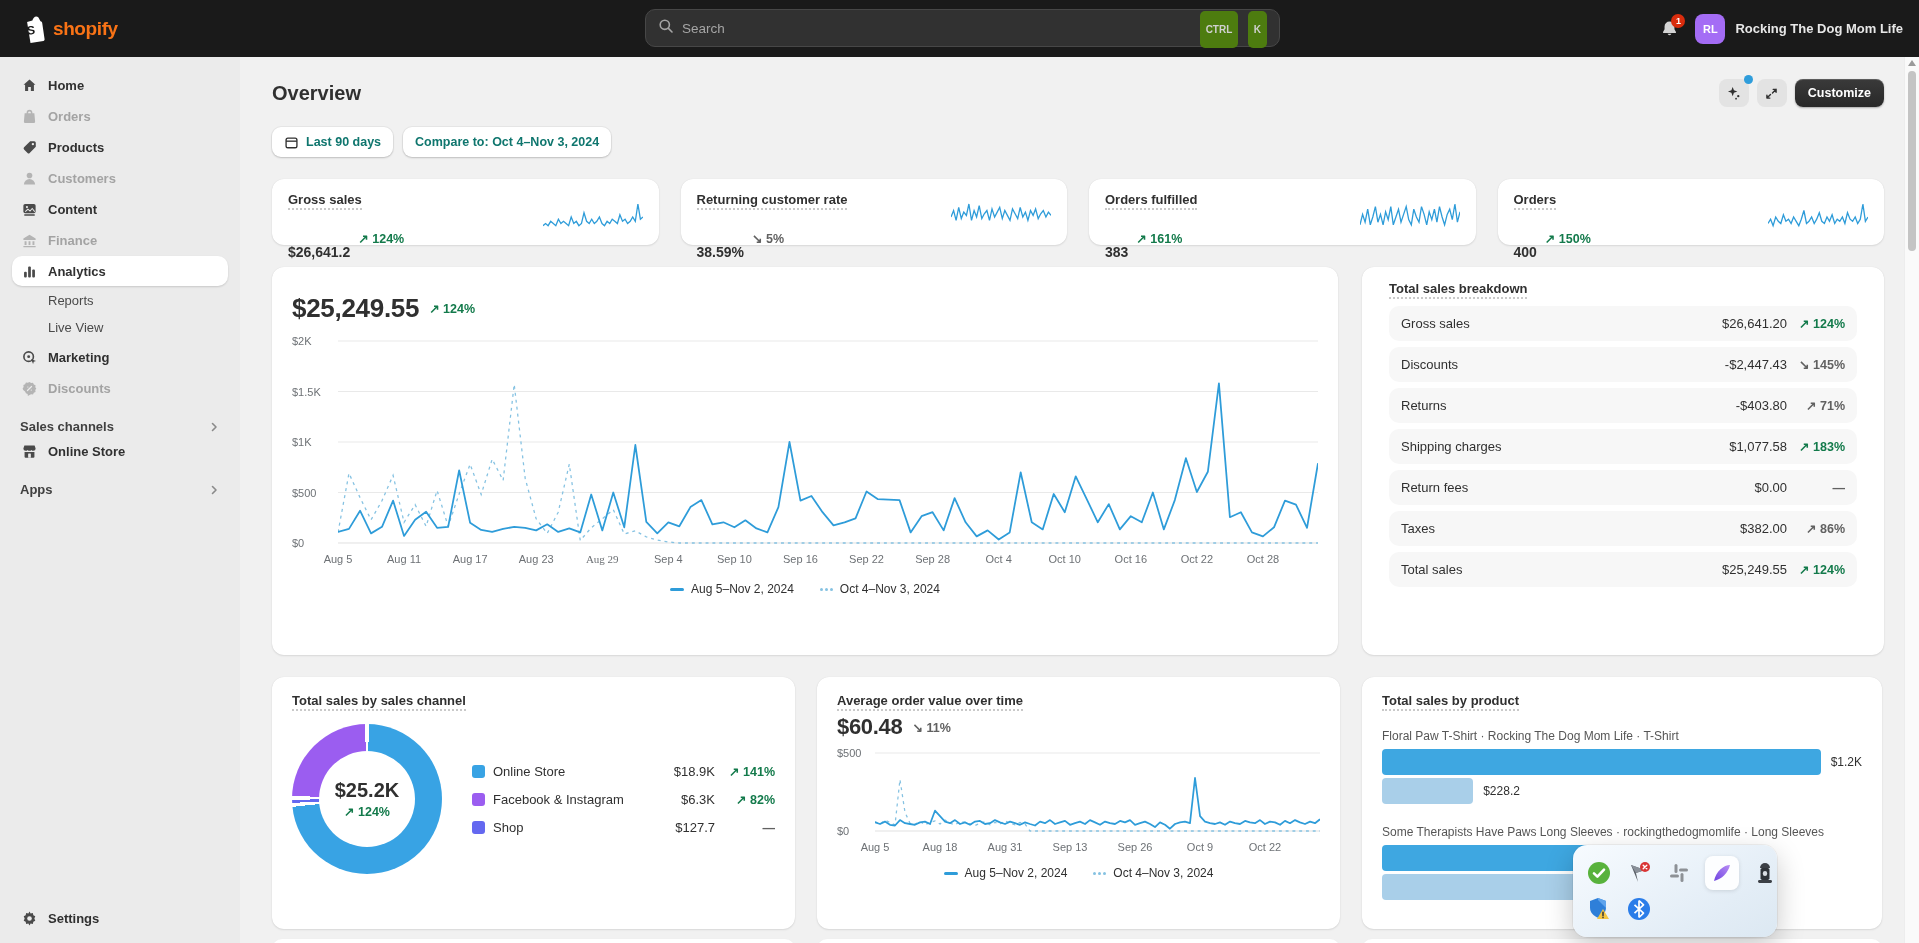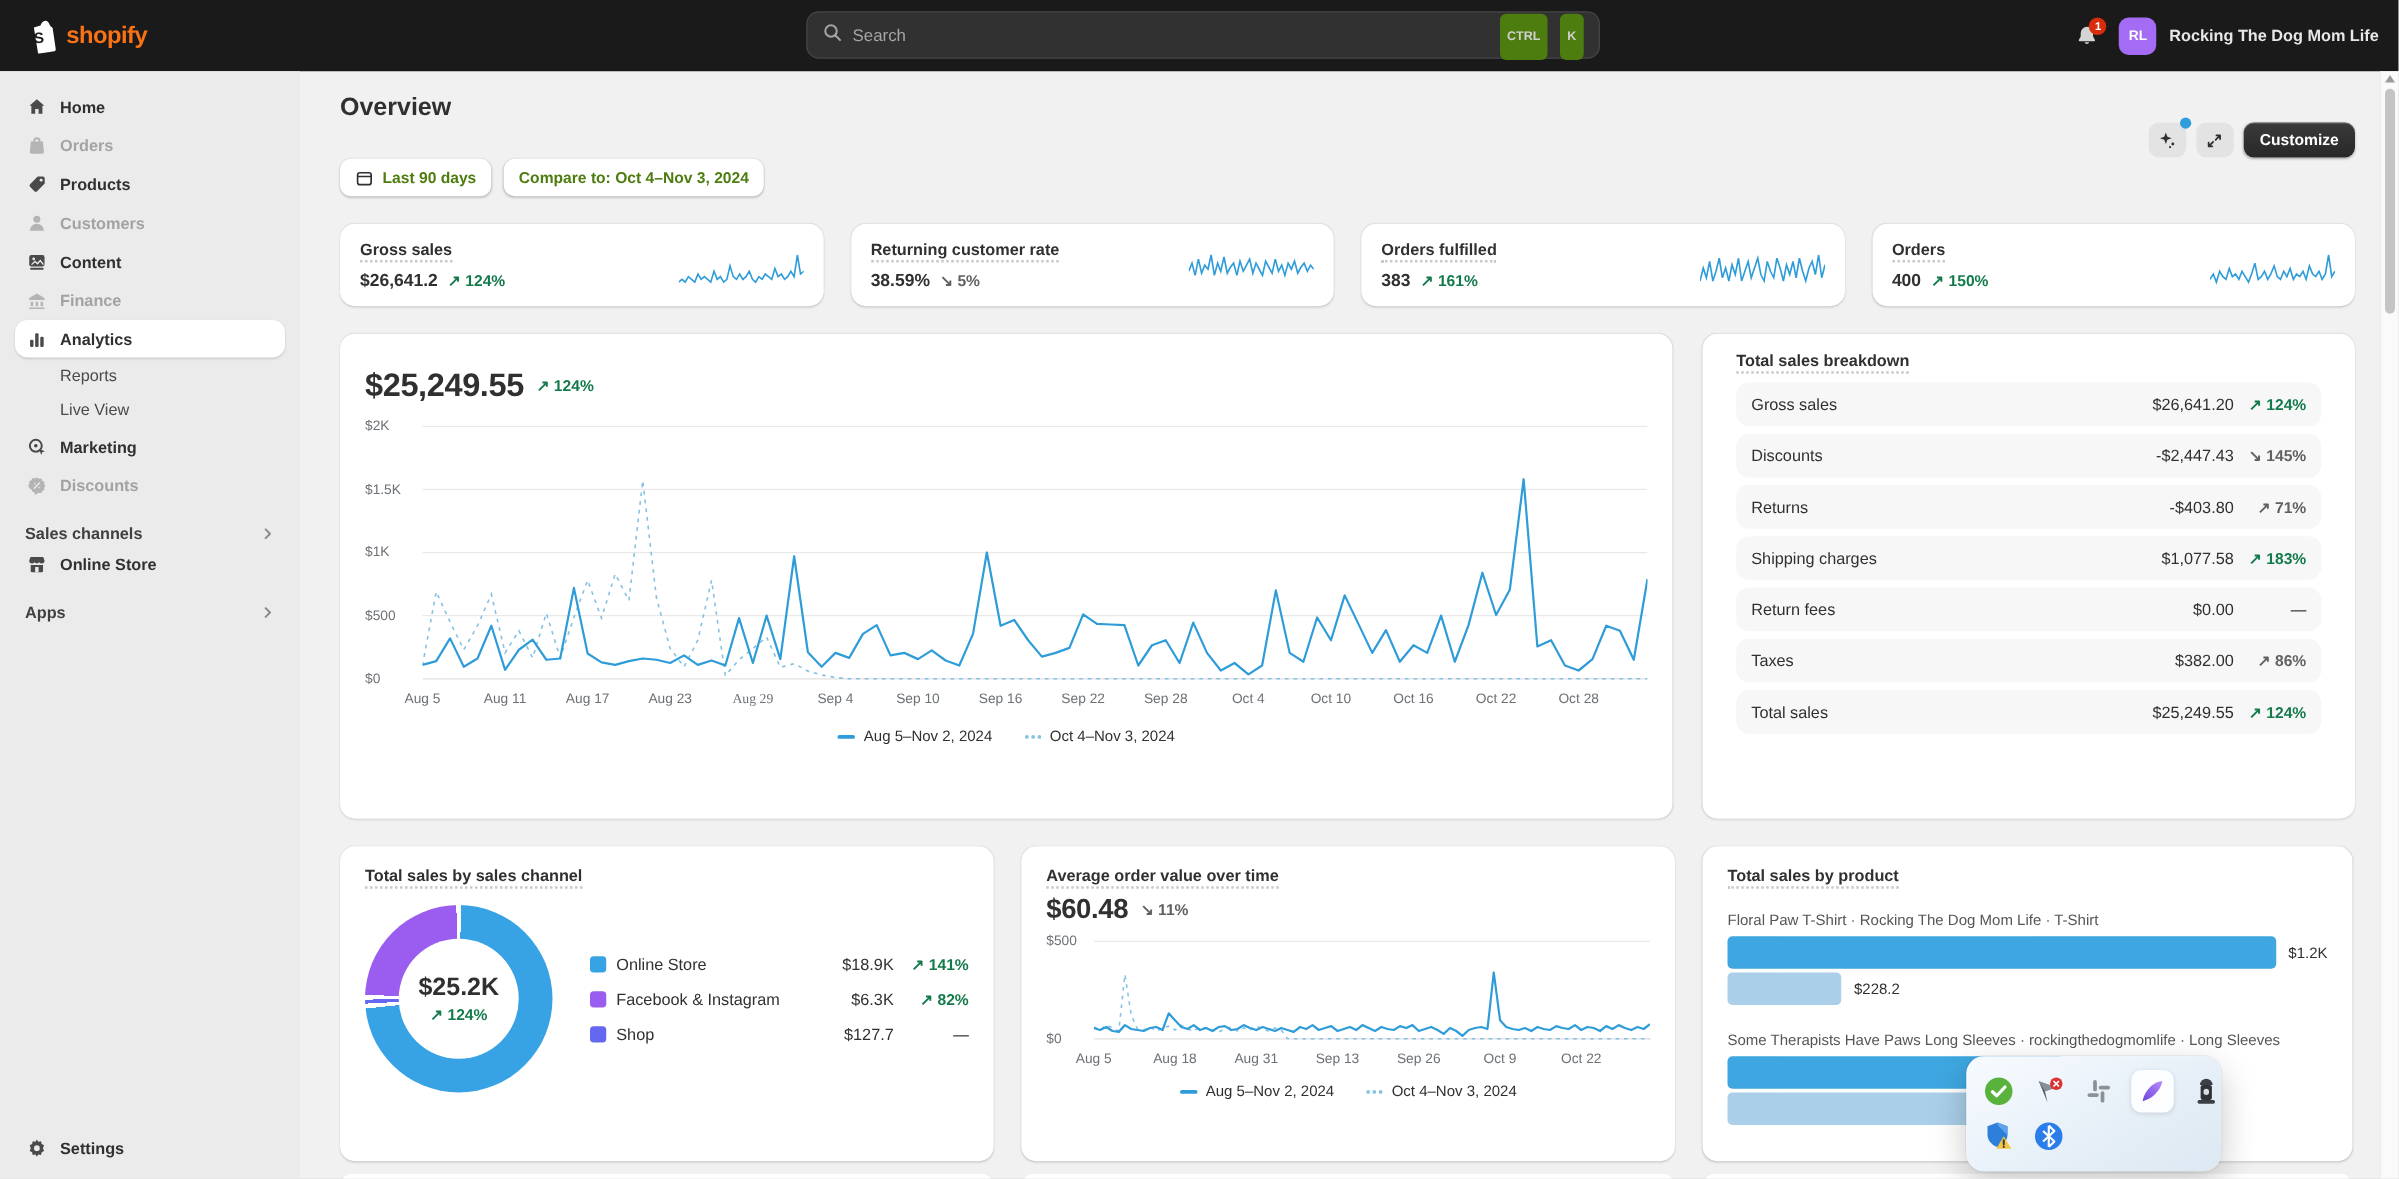--- a/index.html
+++ b/index.html
@@ -36,42 +36,42 @@
   .side-item.disabled .sicon{color:#b4b4b4;}
   .side-item.active{background:#fff;box-shadow:0 1px 2px rgba(0,0,0,.15);}
   .side-sub{height:27px;display:flex;align-items:center;margin:0 12px;padding-left:36px;
             border-radius:10px;font-weight:500;color:#4a4a4a;cursor:pointer;}
   .side-section{display:flex;justify-content:space-between;align-items:center;margin:16px 14px 2px 14px;
             padding:0 6px;font-weight:700;font-size:13px;color:#404040;cursor:pointer;}
   .side-section .chev{color:#8a8a8a;display:flex;}
   .side-settings{position:absolute;bottom:10px;left:0;right:0;margin:0 12px;}
   
   .main{width:1612px;margin-left:32px;padding-top:18px;box-sizing:content-box;}
-  .page-head{display:flex;align-items:flex-start;height:36px;flex-direction:column;}
+  .page-head{display:flex;align-items:center;height:36px;}
   .page-title{font-size:20px;font-weight:700;margin:0;}
   .head-actions{margin-left:auto;display:flex;align-items:center;gap:8px;}
   .icon-btn{position:relative;width:30px;height:28px;background:#e3e3e3;border:none;border-radius:8px;
             display:flex;align-items:center;justify-content:center;cursor:pointer;color:#303030;}
   .icon-btn .dot{position:absolute;top:-4px;right:-4px;width:9px;height:9px;border-radius:50%;background:#2f9ddb;}
   .btn-dark{height:28px;background:linear-gradient(#3a3a3a,#282828);color:#fff;border:none;border-radius:8px;
             font-family:inherit;font-size:12.5px;font-weight:700;padding:0 13px;cursor:pointer;
             box-shadow:inset 0 1px 0 rgba(255,255,255,.18),0 1px 2px rgba(0,0,0,.3);}
   .filters{display:flex;gap:10px;margin-top:16px;}
   .pill{display:flex;align-items:center;gap:7px;height:30px;background:#fff;border:none;border-radius:9px;
-        padding:0 12px;font-family:inherit;font-size:12.5px;font-weight:700;color:#4d7c0f;cursor:pointer;
+        padding:0 12px;font-family:inherit;font-size:12.5px;font-weight:700;color:#0f766e;cursor:pointer;
         box-shadow:0 1px 2px rgba(0,0,0,.18),0 0 0 1px rgba(0,0,0,.04);}
   
   .card{background:#fff;border-radius:12px;box-shadow:0 1px 2px rgba(0,0,0,.1),0 0 1px rgba(0,0,0,.1);
         box-sizing:border-box;}
   .card-title{font-size:13px;font-weight:700;color:#303030;}
   .card-title .tt{border-bottom:2px dotted #c9c9c9;padding-bottom:1px;}
   .metrics{display:grid;grid-template-columns:repeat(4,1fr);gap:22px;margin-top:22px;}
   .metric{position:relative;height:66px;padding:13px 16px;}
   .metric .mv{display:flex;align-items:center;gap:8px;margin-top:9px;}
-  .metric .val{font-size:14px;font-weight:700;}
+  .metric .val{font-size:14px;font-weight:700;margin-top:28px;}
   .chg{font-size:12.5px;font-weight:700;white-space:nowrap;}
   .chg.pos{color:#137a4b;}
   .chg.neu{color:#616161;}
   .spark{position:absolute;right:16px;bottom:13px;width:100px;height:30px;}
   
   .charts-row{display:grid;grid-template-columns:1066px 522px;gap:24px;margin-top:22px;height:388px;}
   .bigchart{padding:16px 20px;}
   .big-val-row{display:flex;align-items:center;gap:10px;margin-top:10px;}
   .big-val{font-size:26px;font-weight:700;letter-spacing:-0.3px;}
   .plot-wrap{display:flex;margin-top:14px;}

